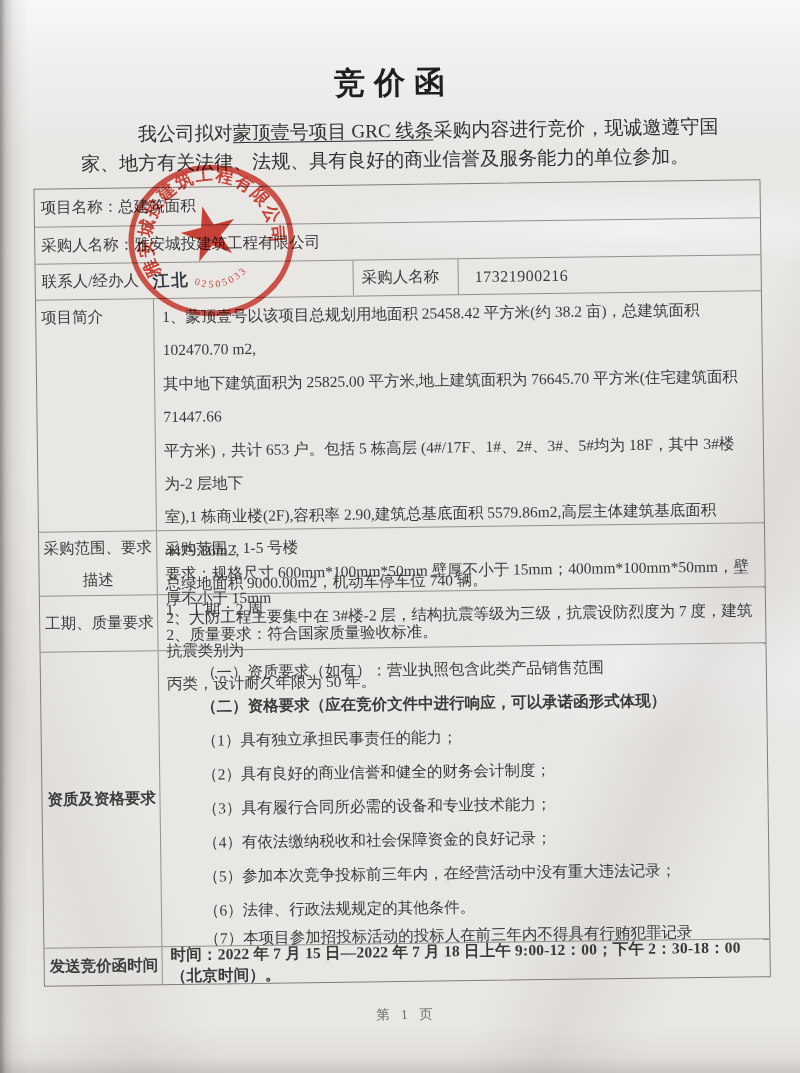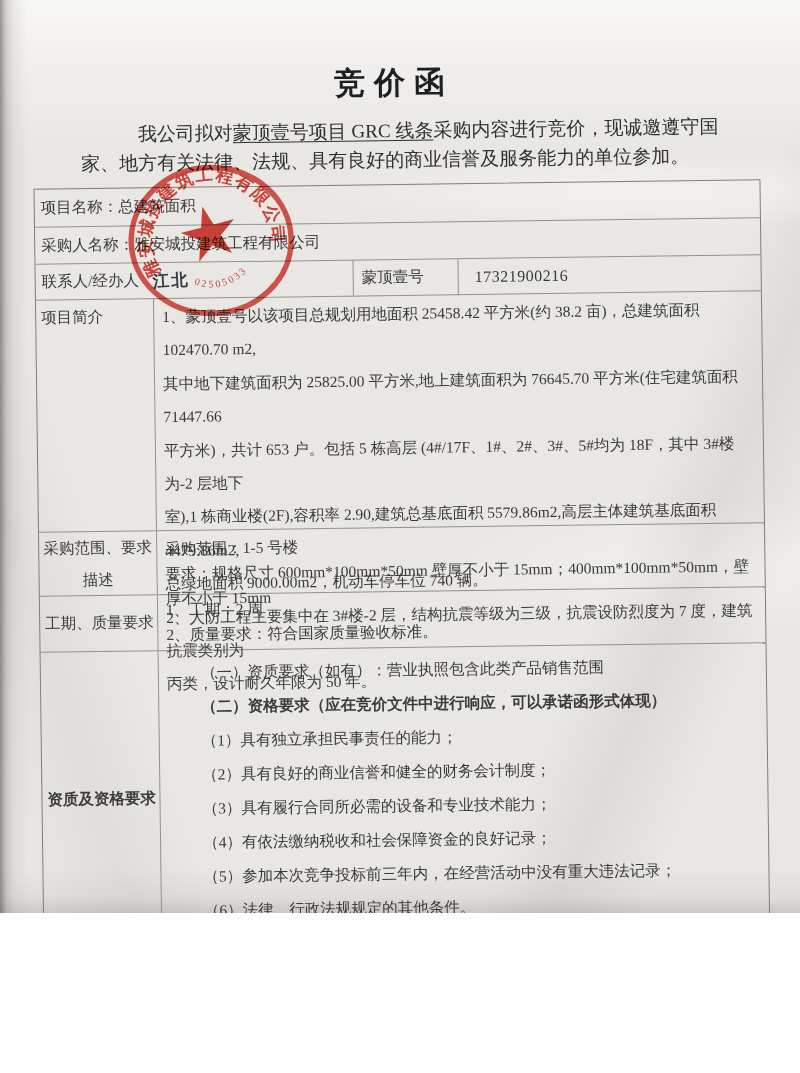--- a/index.html
+++ b/index.html
@@ -1,17 +1,17 @@
 <!DOCTYPE html>
 <html><head>
 <meta charset="utf-8">
 <style>
   html,body{margin:0;padding:0;}
   body{font-family:"Liberation Serif","DejaVu Serif",serif;}
-  .scan{position:relative;width:800px;height:913px;overflow:hidden;background:#b7b4b1;}
+  .scan{position:relative;width:800px;height:1073px;overflow:hidden;background:#b7b4b1;}
   .paper{position:absolute;inset:0;
     background:
       linear-gradient(90deg, rgba(55,50,48,.50) 0px, rgba(110,105,102,.28) 6px, rgba(150,145,142,.14) 13px, rgba(0,0,0,0) 28px),
       linear-gradient(180deg, rgba(255,255,255,.70) 0px, rgba(255,255,255,.35) 60px, rgba(255,255,255,0) 150px),
       linear-gradient(0deg, rgba(95,90,86,.22) 0px, rgba(140,134,130,.10) 16px, rgba(0,0,0,0) 46px),
       radial-gradient(60% 6% at 80% 21%, rgba(255,255,255,.45), rgba(0,0,0,0) 70%),
       linear-gradient(112deg, rgba(0,0,0,0) 72%, rgba(115,108,102,.10) 79%, rgba(0,0,0,0) 87%),
       linear-gradient(252deg, rgba(0,0,0,0) 80%, rgba(115,108,102,.08) 88%, rgba(0,0,0,0) 96%),
       radial-gradient(45% 10% at 88% 62%, rgba(255,255,255,.35), rgba(0,0,0,0) 75%),
       #e9e7e4;}
@@ -76,21 +76,21 @@
         <span>采购人名称：</span>
           <span>雅安城投建筑工程有限公司</span>
       </div>
 
       <div class="row r3">
         <div class="c1">
           <span>联系人/经办人</span>
           <span class="hand">江北</span>
         </div>
         <div class="c2">
-          <span>蒙顶壹号</span>
+          <span>采购人名称</span>
         </div>
         <div class="c3">
           <span>17321900216</span>
         </div>
       </div>
 
       <div class="row r4">
         <div class="lbl">项目简介</div>
         <div class="cell">
           <div>1、蒙顶壹号以该项目总规划用地面积 25458.42 平方米(约 38.2 亩)，总建筑面积 102470.70 m2,</div>

